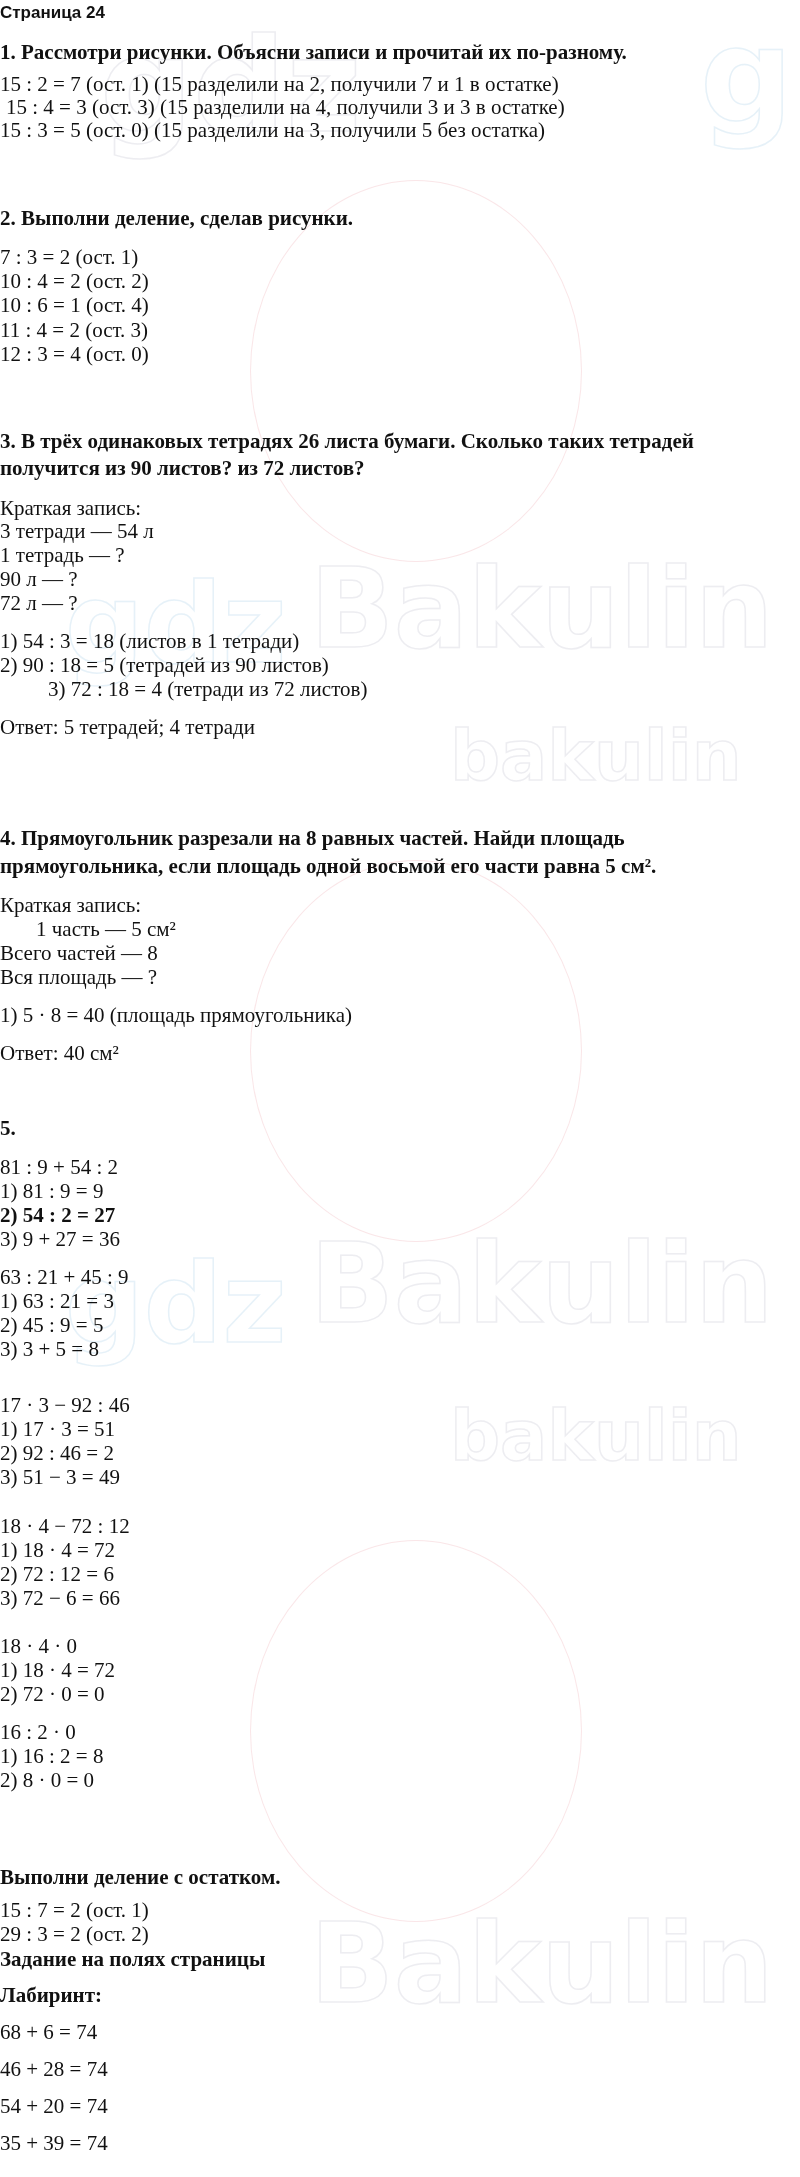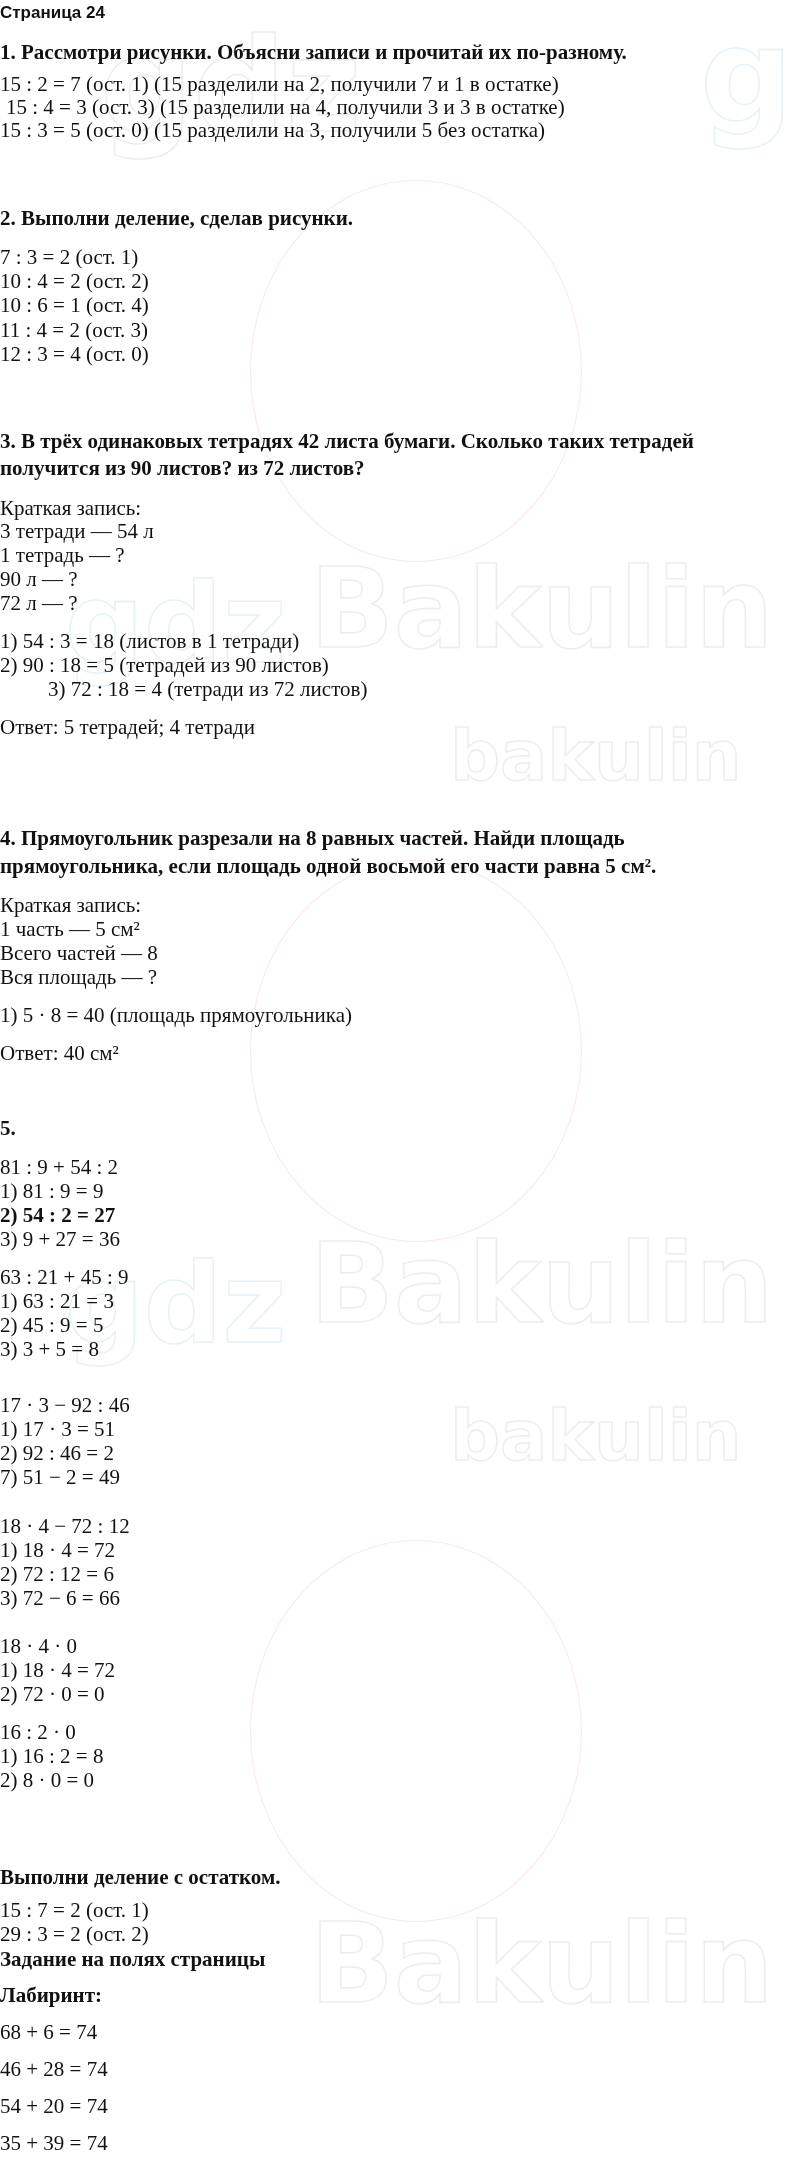--- a/index.html
+++ b/index.html
@@ -45,38 +45,38 @@
   <div>
     <div class="ln h" style="top:206px;">2. Выполни деление, сделав рисунки.</div>
     <div class="ln" style="top:245px;">7 : 3 = 2 (ост. 1)</div>
     <div class="ln" style="top:269px;">10 : 4 = 2 (ост. 2)</div>
     <div class="ln" style="top:293px;">10 : 6 = 1 (ост. 4)</div>
     <div class="ln" style="top:318px;">11 : 4 = 2 (ост. 3)</div>
     <div class="ln" style="top:342px;">12 : 3 = 4 (ост. 0)</div>
   </div>
 
   <div>
-    <div class="ln h" style="top:429px;">3. В трёх одинаковых тетрадях 42 листа бумаги. Сколько таких тетрадей</div>
+    <div class="ln h" style="top:429px;">3. В трёх одинаковых тетрадях 26 листа бумаги. Сколько таких тетрадей</div>
     <div class="ln h" style="top:456px;">получится из 90 листов? из 72 листов?</div>
     <div class="ln" style="top:496px;">Краткая запись:</div>
     <div class="ln" style="top:519px;">3 тетради — 54 л</div>
     <div class="ln" style="top:543px;">1 тетрадь — ?</div>
     <div class="ln" style="top:567px;">90 л — ?</div>
     <div class="ln" style="top:591px;">72 л — ?</div>
     <div class="ln" style="top:629px;">1) 54 : 3 = 18 (листов в 1 тетради)</div>
     <div class="ln" style="top:653px;">2) 90 : 18 = 5 (тетрадей из 90 листов)</div>
     <div class="ln" style="top:677px;padding-left:48px;">3) 72 : 18 = 4 (тетради из 72 листов)</div>
     <div class="ln" style="top:715px;">Ответ: 5 тетрадей; 4 тетради</div>
   </div>
 
   <div>
     <div class="ln h" style="top:826px;">4. Прямоугольник разрезали на 8 равных частей. Найди площадь</div>
     <div class="ln h" style="top:854px;">прямоугольника, если площадь одной восьмой его части равна 5 см².</div>
     <div class="ln" style="top:893px;">Краткая запись:</div>
-    <div class="ln" style="top:917px;">1 часть — 5 см²</div>
+    <div class="ln" style="top:917px;padding-left:36px;">1 часть — 5 см²</div>
     <div class="ln" style="top:941px;">Всего частей — 8</div>
     <div class="ln" style="top:965px;">Вся площадь — ?</div>
     <div class="ln" style="top:1003px;">1) 5 · 8 = 40 (площадь прямоугольника)</div>
     <div class="ln" style="top:1041px;">Ответ: 40 см²</div>
   </div>
 
   <div>
     <div class="ln h" style="top:1116px;">5.</div>
 
     <div class="ln" style="top:1155px;">81 : 9 + 54 : 2</div>
@@ -85,21 +85,21 @@
     <div class="ln" style="top:1227px;">3) 9 + 27 = 36</div>
 
     <div class="ln" style="top:1265px;">63 : 21 + 45 : 9</div>
     <div class="ln" style="top:1289px;">1) 63 : 21 = 3</div>
     <div class="ln" style="top:1313px;">2) 45 : 9 = 5</div>
     <div class="ln" style="top:1337px;">3) 3 + 5 = 8</div>
 
     <div class="ln" style="top:1393px;">17 · 3 − 92 : 46</div>
     <div class="ln" style="top:1417px;">1) 17 · 3 = 51</div>
     <div class="ln" style="top:1441px;">2) 92 : 46 = 2</div>
-    <div class="ln" style="top:1465px;">7) 51 − 2 = 49</div>
+    <div class="ln" style="top:1465px;">3) 51 − 3 = 49</div>
 
     <div class="ln" style="top:1514px;">18 · 4 − 72 : 12</div>
     <div class="ln" style="top:1538px;">1) 18 · 4 = 72</div>
     <div class="ln" style="top:1562px;">2) 72 : 12 = 6</div>
     <div class="ln" style="top:1586px;">3) 72 − 6 = 66</div>
 
     <div class="ln" style="top:1634px;">18 · 4 · 0</div>
     <div class="ln" style="top:1658px;">1) 18 · 4 = 72</div>
     <div class="ln" style="top:1682px;">2) 72 · 0 = 0</div>
 

